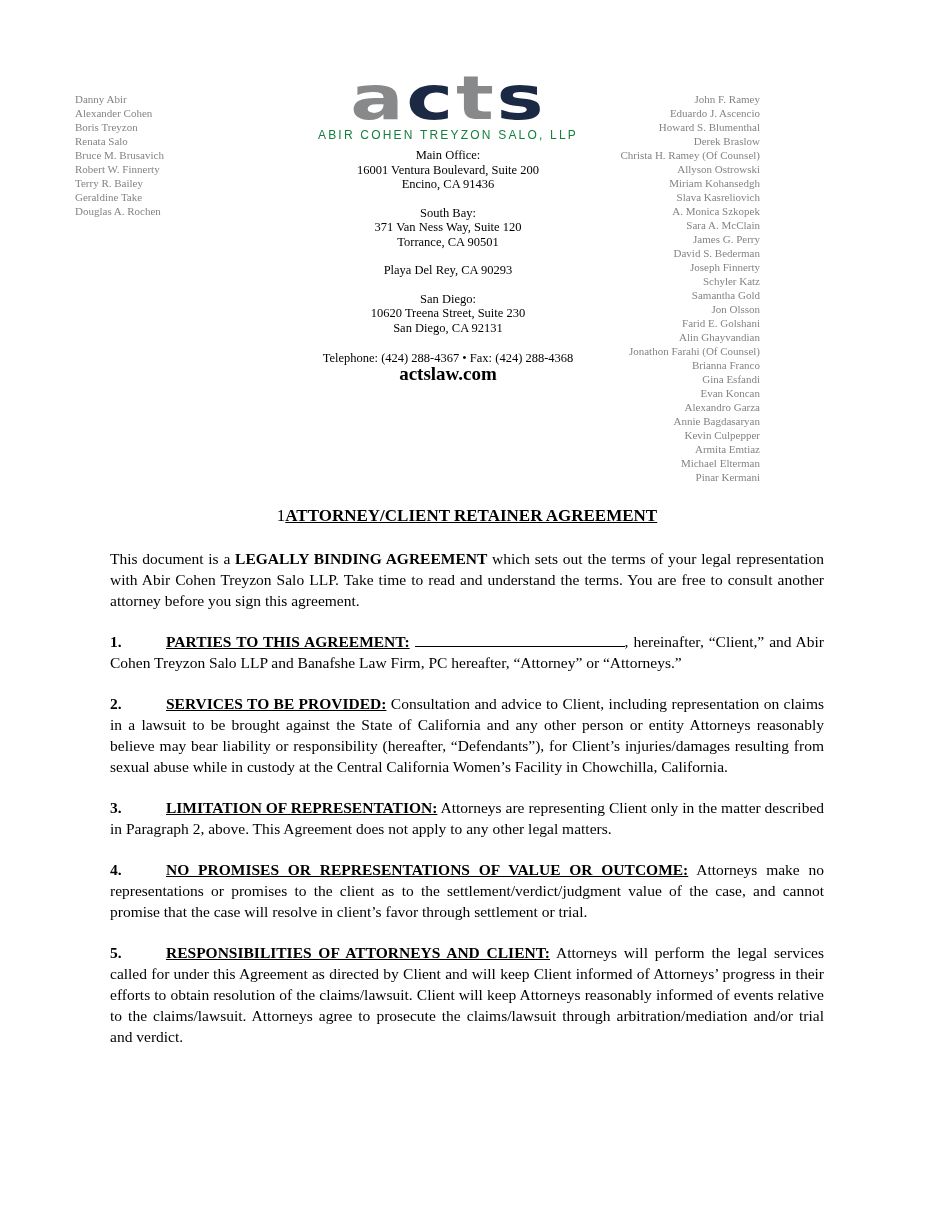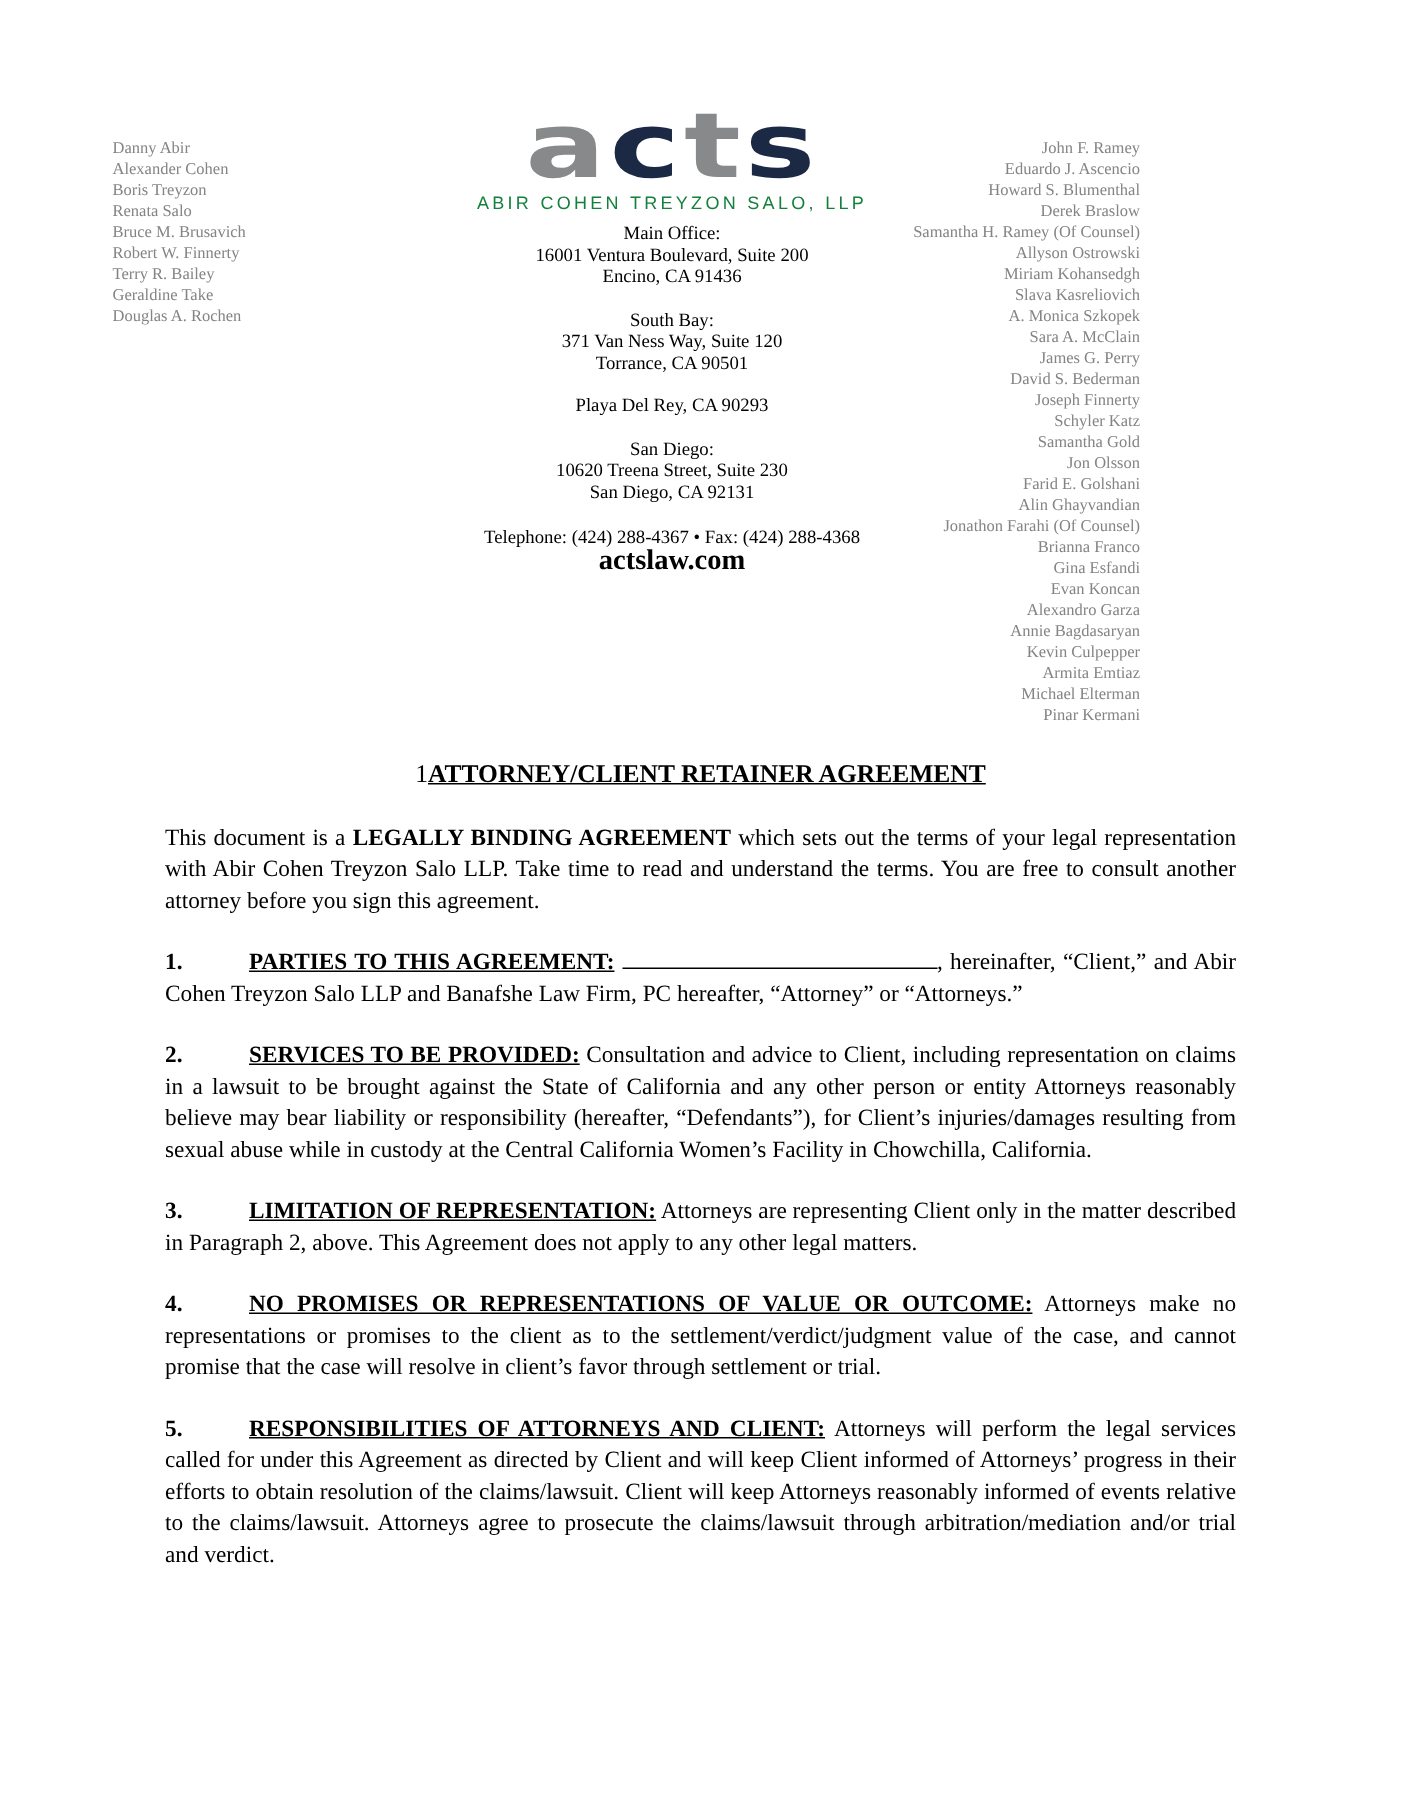--- a/index.html
+++ b/index.html
@@ -60,21 +60,21 @@
     <div>Terry R. Bailey</div>
     <div>Geraldine Take</div>
     <div>Douglas A. Rochen</div>
   </div>
 
   <div class="names-col names-right">
     <div>John F. Ramey</div>
     <div>Eduardo J. Ascencio</div>
     <div>Howard S. Blumenthal</div>
     <div>Derek Braslow</div>
-    <div>Samantha H. Ramey (Of Counsel)</div>
+    <div>Christa H. Ramey (Of Counsel)</div>
     <div>Allyson Ostrowski</div>
     <div>Miriam Kohansedgh</div>
     <div>Slava Kasreliovich</div>
     <div>A. Monica Szkopek</div>
     <div>Sara A. McClain</div>
     <div>James G. Perry</div>
     <div>David S. Bederman</div>
     <div>Joseph Finnerty</div>
     <div>Schyler Katz</div>
     <div>Samantha Gold</div>

